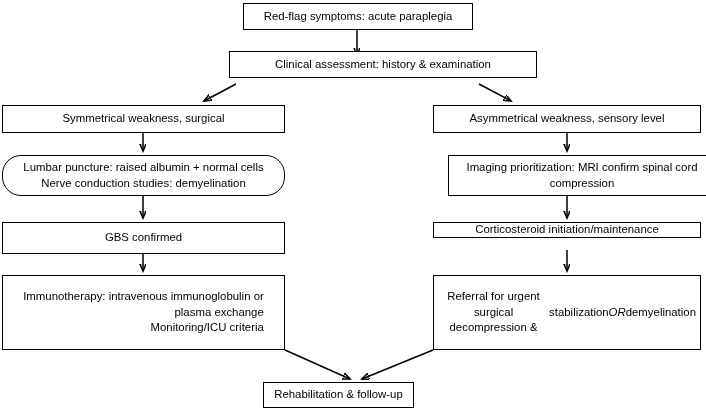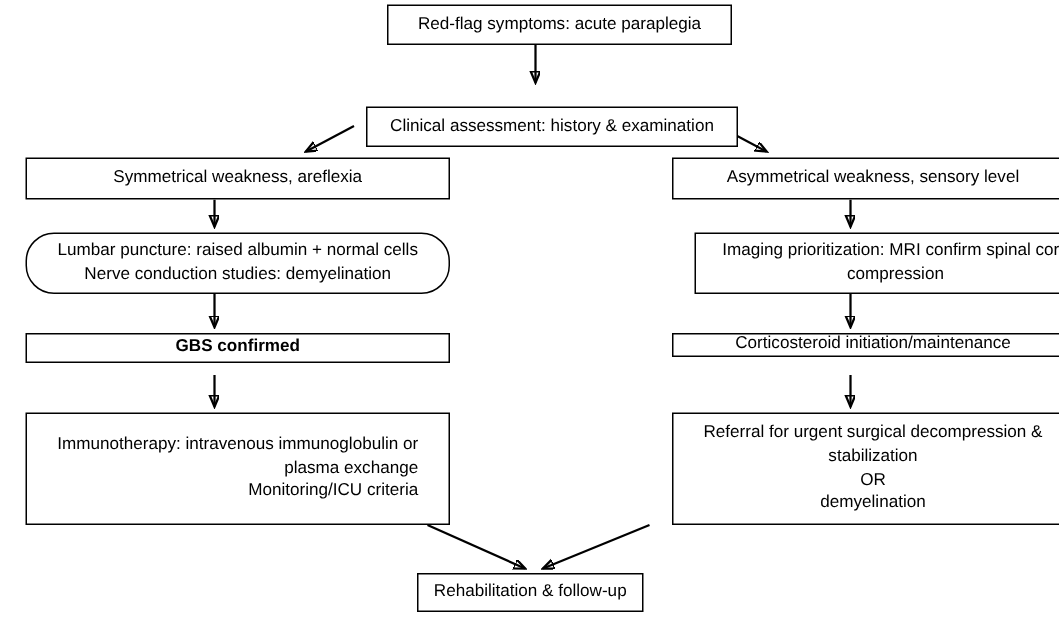--- a/index.html
+++ b/index.html
@@ -26,27 +26,27 @@
     background: #ffffff;
     display: flex;
     align-items: center;
     justify-content: center;
     text-align: center;
     line-height: 1.38;
     font-size: 11.4px;
     color: #000000;
     z-index: 2;
     padding: 1px 4px;
-    margin-left: 15px;
   }
   .node .txt {
     display: block;
     white-space: pre-line;
   }
   .node .em {
+    font-style: italic;
   }
   svg#edges {
     position: absolute;
     left: 0;
     top: 0;
     width: 706px;
     height: 411px;
     z-index: 1;
     pointer-events: none;
   }
@@ -83,34 +83,34 @@
     <line x1="567" y1="250" x2="567" y2="271" marker-end="url(#arrow)"></line>
 
     <line x1="285" y1="350" x2="350" y2="379" marker-end="url(#arrow)"></line>
     <line x1="433" y1="350" x2="362" y2="379" marker-end="url(#arrow)"></line>
   </svg>
 
   <div class="node" style="left:243px; top:3px; width:230px; height:27px;">
     <span class="txt">Red-flag symptoms: acute paraplegia</span>
   </div>
 
-  <div class="node" style="left:229px; top:71px; width:248px; height:27px;">
+  <div class="node" style="left:229px; top:51px; width:308px; height:27px;">
     <span class="txt">Clinical assessment: history &amp; examination</span>
   </div>
 
   <div class="node" style="left:2px; top:105px; width:283px; height:28px;">
-    <span class="txt">Symmetrical weakness, areflexia</span>
+    <span class="txt">Symmetrical weakness, surgical</span>
   </div>
 
   <div class="node" style="left:2px; top:155px; width:283px; height:41px;border-radius:19px;">
     <span class="txt">Lumbar puncture: raised albumin + normal cells
 Nerve conduction studies: demyelination</span>
   </div>
 
-  <div class="node" style="left:2px; top:222px; width:283px; height:20px;font-weight:bold;">
+  <div class="node" style="left:2px; top:222px; width:283px; height:32px;">
     <span class="txt">GBS confirmed</span>
   </div>
 
   <div class="node" style="left:2px; top:275px; width:283px; height:75px;text-align:right;">
     <span class="txt">Immunotherapy: intravenous immunoglobulin or
 plasma exchange
 Monitoring/ICU criteria</span>
   </div>
 
   <div class="node" style="left:433px; top:105px; width:268px; height:28px;">
@@ -119,21 +119,21 @@
 
   <div class="node" style="left:448px; top:155px; width:268px; height:41px;">
     <span class="txt">Imaging prioritization: MRI confirm spinal cord
 compression</span>
   </div>
 
   <div class="node" style="left:433px; top:222px; width:268px; height:16px;">
     <span class="txt">Corticosteroid initiation/maintenance</span>
   </div>
 
-  <div class="node" style="left:433px; top:275px; width:268px; height:75px; flex-direction:column;">
+  <div class="node" style="left:433px; top:275px; width:268px; height:75px; ">
     <span>Referral for urgent surgical decompression &amp;</span>
     <span>stabilization</span>
     <span class="em">OR</span>
     <span>demyelination</span>
   </div>
 
   <div class="node" style="left:263px; top:382px; width:151px; height:26px;">
     <span class="txt">Rehabilitation &amp; follow-up</span>
   </div>
 

